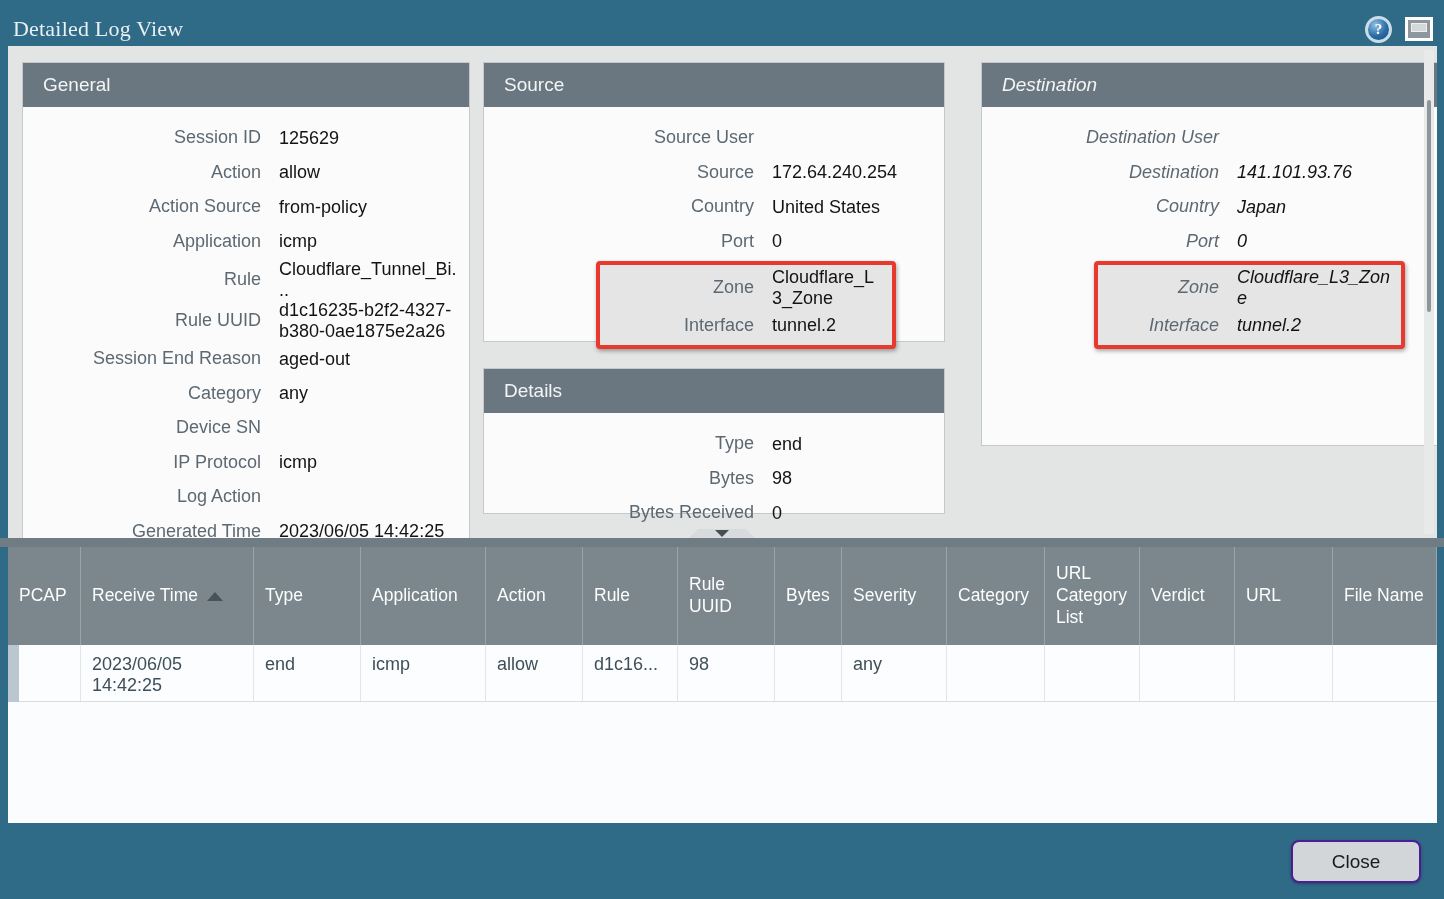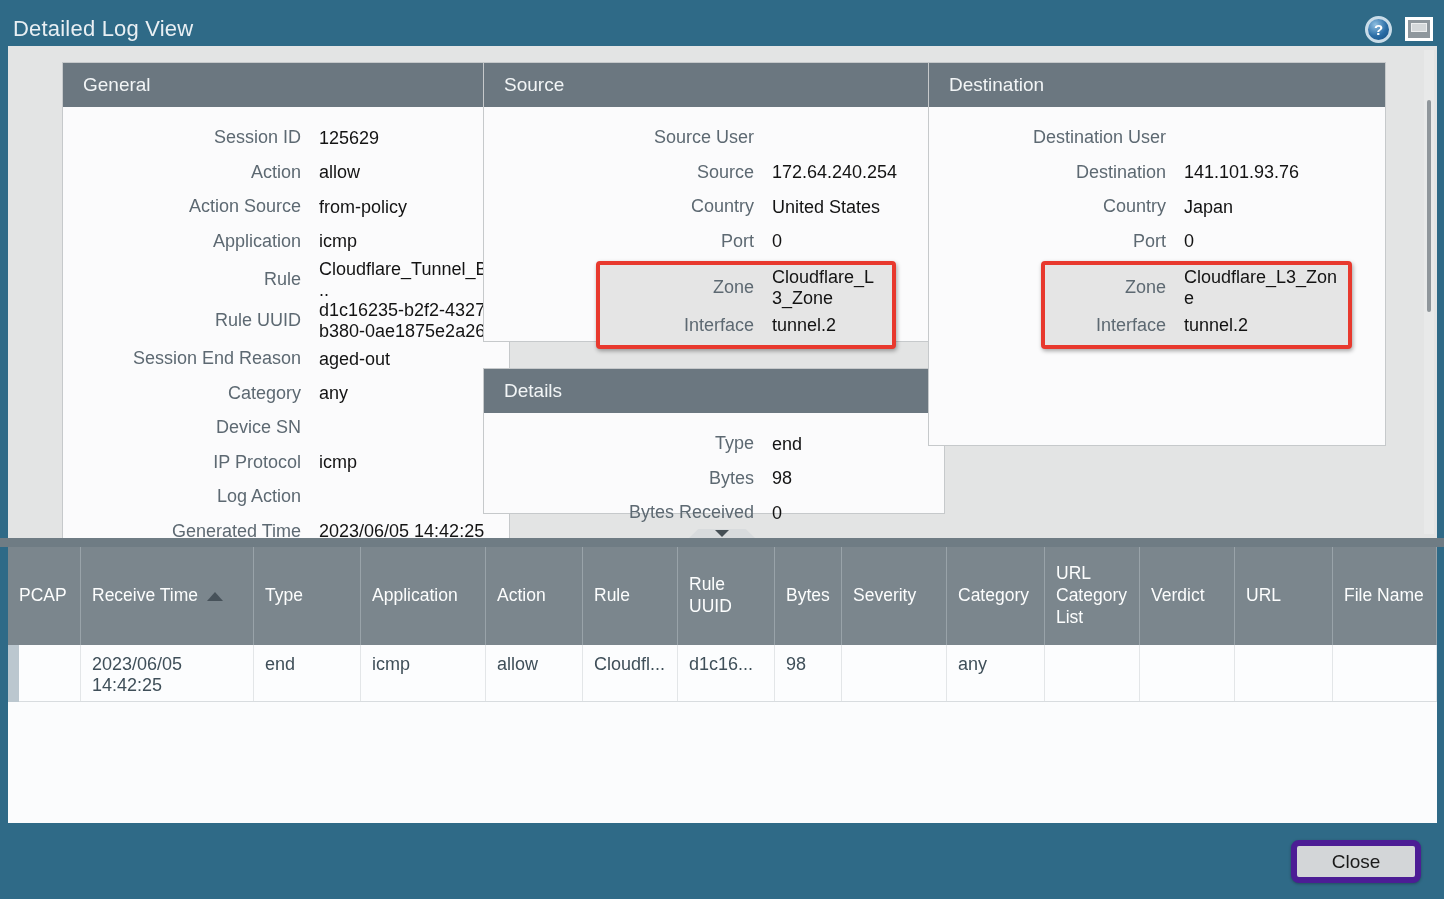--- a/index.html
+++ b/index.html
@@ -4,49 +4,49 @@
 <style>
   * { margin:0; padding:0; box-sizing:border-box; }
   html,body { width:1444px; height:899px; overflow:hidden; }
   body {
     background:#2F6A87;
     font-family:"Liberation Sans", sans-serif;
     position:relative;
   }
 
   
-  .titlebar { position:absolute; top:0; left:0; right:0; height:58px; display:flex; align-items:center; }
+  .titlebar { position:absolute; top:0; left:0; right:0; height:58px; display:flex; align-items:center;font-family:Liberation Serif, serif; }
   .title { color:#E9EFF3; font-size:22px; padding-left:13px; font-weight:400; letter-spacing:.2px; }
   .titlebar-icons { margin-left:auto; display:flex; align-items:center; gap:13px; padding-right:11px; }
   .help-icon {
     width:27px; height:27px; border-radius:50%;
     background:radial-gradient(circle at 35% 28%, #8fc0e2, #2a6ca5 55%, #174e80);
     border:3px solid #C9DCE8; color:#fff; font-weight:bold;
     display:flex; align-items:center; justify-content:center; font-size:15px;
   }
   .window-icon { width:28px; height:24px; background:#8E979D; border:3px solid #FFFFFF; position:relative; }
   .window-icon::after { content:""; position:absolute; left:3px; right:3px; top:3px; bottom:6px; background:#D4D8DA; border:1px solid #EDEFF0; }
 
   
   .upper { position:absolute; left:8px; right:7px; top:46px; height:492px; background:#E3E4E4; overflow:hidden; }
   .panel { position:absolute; background:#FBFBFC; border:1px solid #C6C9CB; }
   .panel-header { height:44px; background:#6B7780; color:#F2F5F6; font-size:19px; display:flex; align-items:center; padding-left:20px; }
   .panel-body { padding-top:14px; }
   .frow { display:flex; align-items:center; min-height:34.5px;padding-left:32px; }
   .lbl { color:#5D6972; font-size:18px; text-align:right; flex:none; line-height:1.1; }
   .val { color:#131313; font-size:18px; padding-left:18px; line-height:1.15; word-break:break-word; padding-right:8px; }
 
-  .panel-general { left:14px; top:16px; width:448px; height:560px;margin-left:40px; }
+  .panel-general { left:14px; top:16px; width:448px; height:560px; }
   .panel-general .lbl { width:206px; }
 
   .panel-source { left:475px; top:16px; width:462px; height:280px; }
   .panel-source .lbl, .panel-details .lbl { width:202px;margin-left:36px; }
   .panel-details { left:475px; top:322px; width:462px; height:146px; }
 
-  .panel-destination { left:920px; top:16px; width:458px; height:384px; }
+  .panel-destination { left:973px; top:16px; width:458px; height:384px;font-style:italic; }
   .panel-destination .lbl { width:205px; }
 
   .hl-box {
     border:4px solid #E8392E; border-radius:4px; background:#e5e5e5;
     box-shadow:1px 2px 4px rgba(0,0,0,0.35);
     margin:2px 48px 0 112px; padding:2px 0;
   }
   .panel-source .hl-box .lbl { width:86px; }
   .panel-destination .hl-box { margin-right:33px; }
   .panel-destination .hl-box .lbl { width:89px; }
@@ -85,21 +85,21 @@
   .td {
     min-height:56px; padding:9px 6px 6px 11px;
     font-size:18px; color:#3F4F59; line-height:1.15;
     border-right:1px solid #E3E6E8;
   }
 
   
   .footer { position:absolute; left:0; right:0; bottom:0; height:76px; }
   .close-btn {
     position:absolute; right:23px; top:17px; width:130px; height:43px;
-    background:#D3D6D8; border:6px solid #4c1d95; border-radius:8px;
+    background:#D3D6D8; border:2px solid #4c1d95; border-radius:8px;
     font-size:19px; color:#1A1A1A; font-family:"Liberation Sans", sans-serif;
     display:flex; align-items:center; justify-content:center;
     box-shadow:0 1px 3px rgba(0,0,0,0.3); cursor:pointer;
   }
 </style>
 </head>
 <body>
 
 <div class="titlebar">
   <div class="title">Detailed Log View</div>
@@ -278,21 +278,20 @@
     <div class="th">URL</div>
     <div class="th">File Name</div>
   </div>
   <div class="tbody">
     <div class="tr">
       <div class="td"></div>
       <div class="td">2023/06/05 14:42:25</div>
       <div class="td">end</div>
       <div class="td">icmp</div>
       <div class="td">allow</div>
-      <div class="td">Cloudfl...</div>
       <div class="td">d1c16...</div>
       <div class="td">98</div>
       <div class="td"></div>
       <div class="td">any</div>
       <div class="td"></div>
       <div class="td"></div>
       <div class="td"></div>
       <div class="td"></div>
     </div>
   </div>

